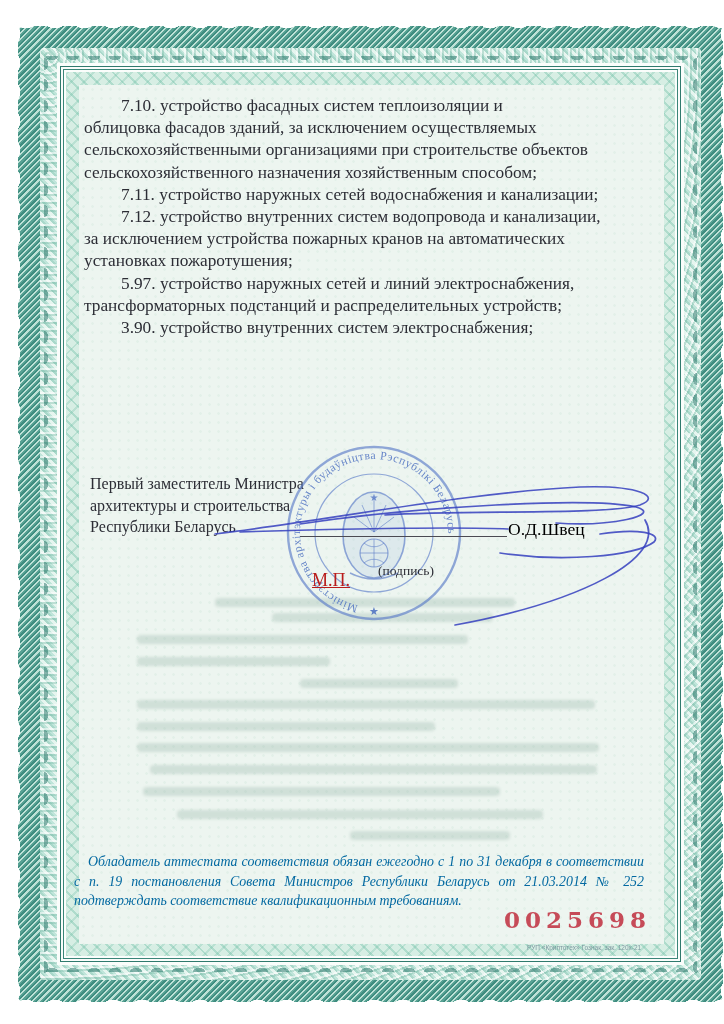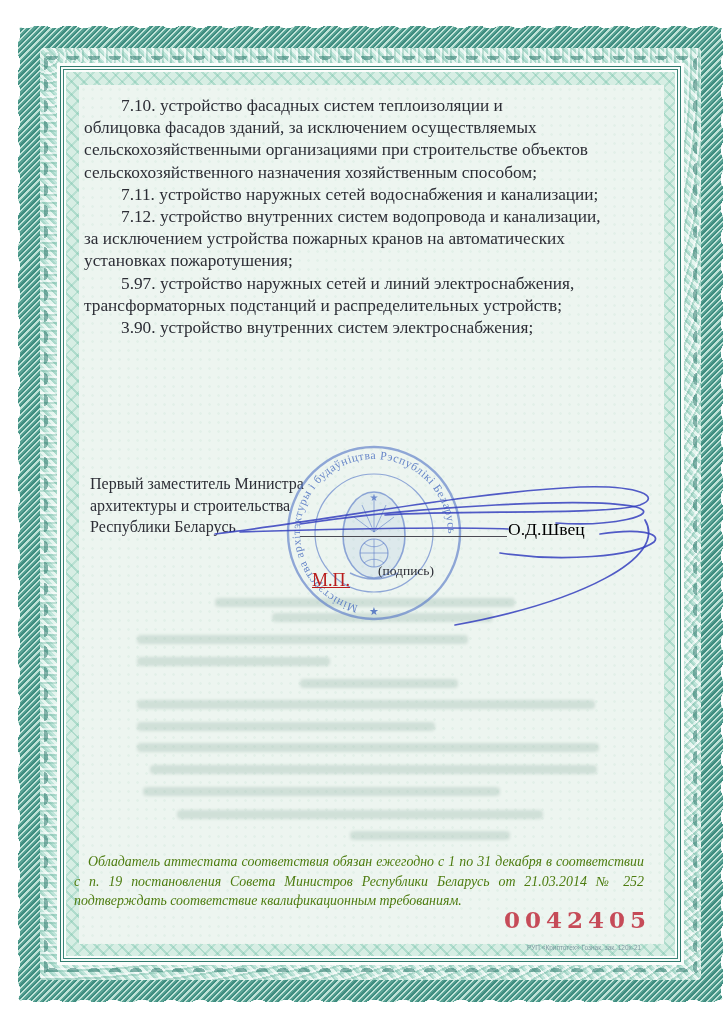--- a/index.html
+++ b/index.html
@@ -72,21 +72,21 @@
   .sig-caption{position:absolute;left:340px;top:540px;width:132px;text-align:center;font-size:13.5px;color:#2c2d35;margin-top:23px;}
   .seal-mark{position:absolute;left:312px;top:570px;font-size:18px;color:#b91c1c;text-decoration:underline;}
   .sig-name{position:absolute;left:508px;top:519px;font-size:17.6px;color:#000000;}
   .seal-svg{position:absolute;left:276px;top:435px;}
   .sign-svg{position:absolute;left:190px;top:455px;}
   
   .ghost{position:absolute;height:9px;border-radius:4px;background:rgba(141,176,162,.30);filter:blur(1.4px);}
   
   .footer-note{
     position:absolute;left:74px;top:852px;width:570px;
-    font-size:13.9px;line-height:19.6px;font-style:italic;color:#4d7c0f;
+    font-size:13.9px;line-height:19.6px;font-style:italic;color:#0369a1;
     text-align:justify;text-indent:14px;
   }
   .serial{
     position:absolute;left:504px;top:906px;
     font-family:"DejaVu Serif", serif;font-size:23px;font-weight:600;
     letter-spacing:5px;color:#c64b58;
   }
   .print-mark{
     position:absolute;left:527px;top:944px;width:130px;
     font-family:"Liberation Sans", sans-serif;font-size:6.5px;color:#7e98a0;
@@ -175,16 +175,16 @@
     <g stroke="rgba(52,62,190,0.85)" stroke-width="1.7" fill="none" stroke-linecap="round">
       <path d="M 215 534 C 330 520 470 492 580 487 C 640 485 662 497 640 505 C 610 515 470 510 385 515"></path>
       <path d="M 300 524 C 420 506 590 497 636 507 C 664 515 610 527 556 523"></path>
       <path d="M 240 532 C 350 528 470 527 508 529"></path>
       <path d="M 500 553 C 560 562 634 557 654 542 C 662 533 638 528 600 534"></path>
       <path d="M 645 520 C 668 558 580 602 455 625"></path>
     </g>
   </svg>
 
   <div class="footer-note">Обладатель аттестата соответствия обязан ежегодно с 1 по 31 декабря в соответствии с п. 19 постановления Совета Министров Республики Беларусь от 21.03.2014 № 252 подтверждать соответствие квалификационным требованиям.</div>
-  <div class="serial">0042405</div>
+  <div class="serial">0025698</div>
   <div class="print-mark">РУП «Криптотех» Гознак, зак. 120х-21</div>
 
 </div>
 
 </body></html>

